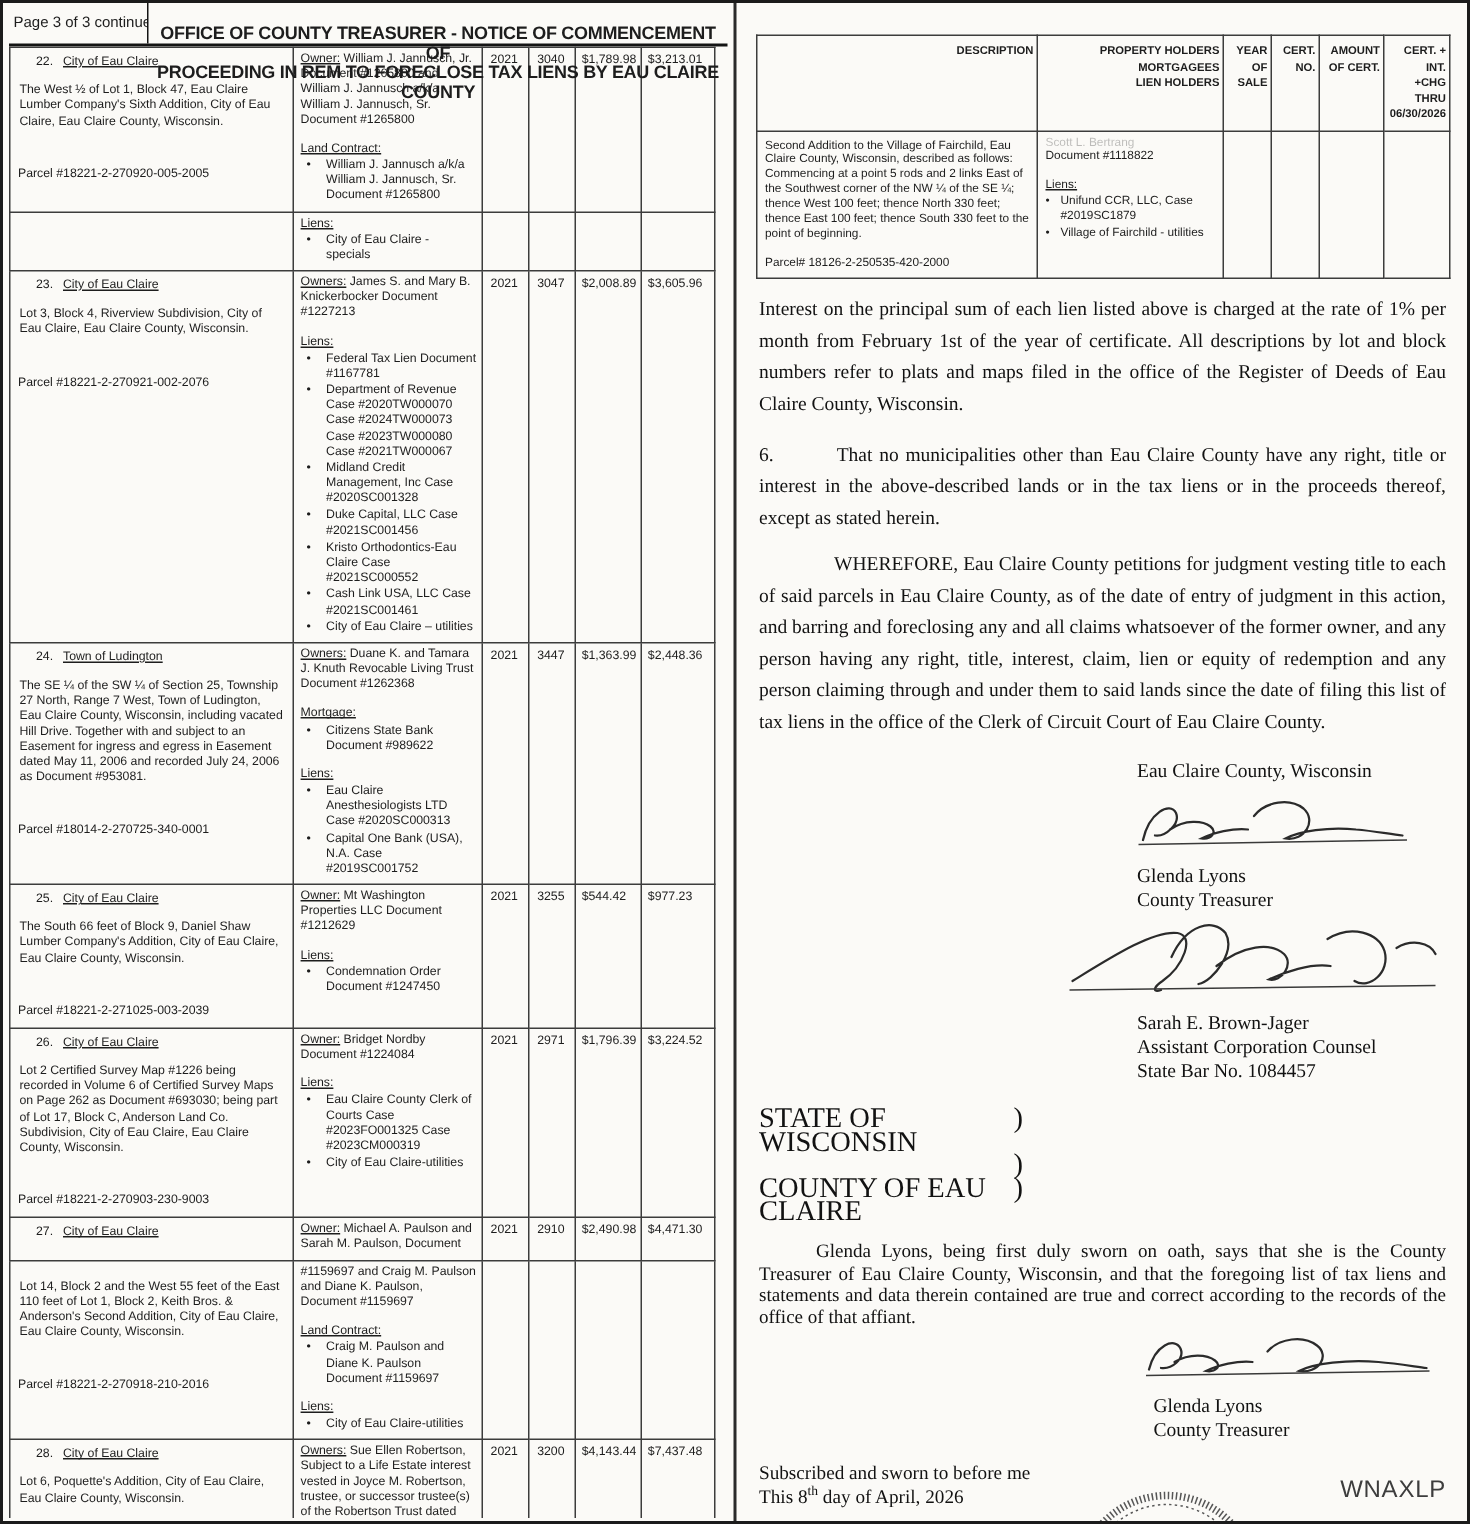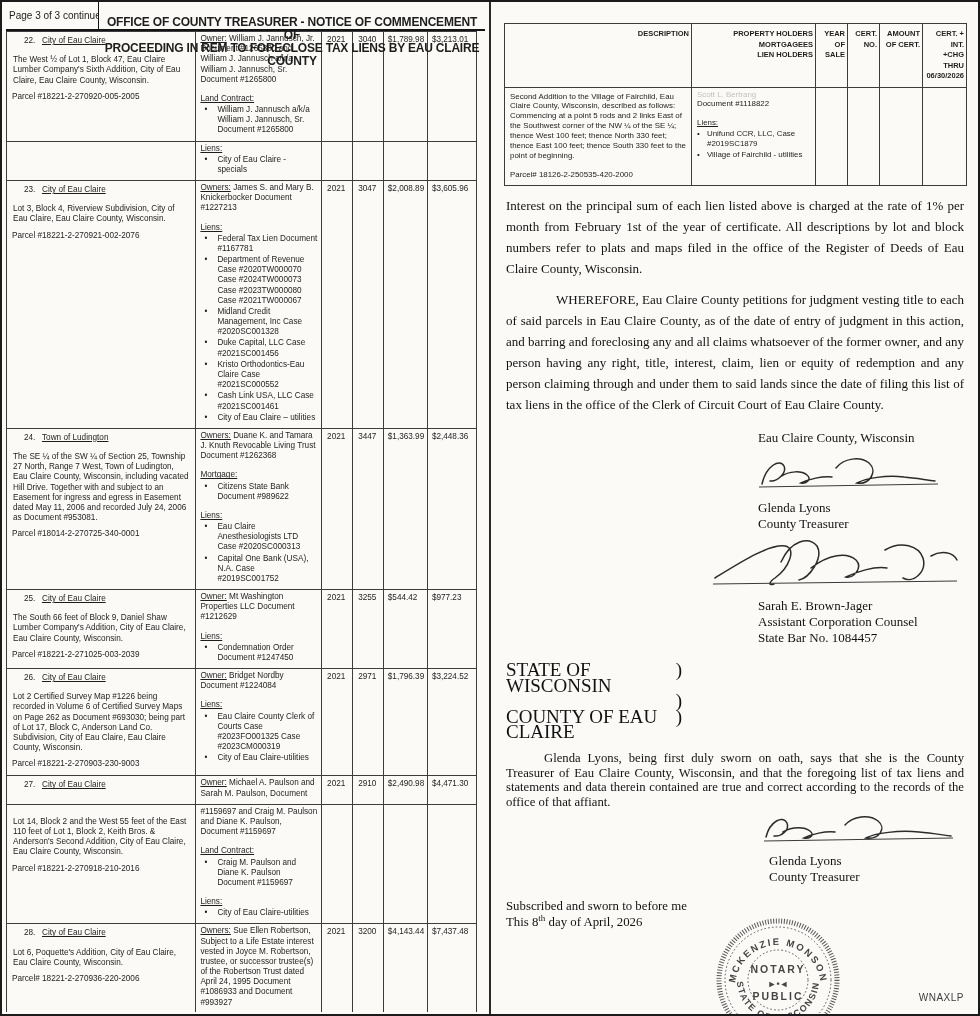--- a/index.html
+++ b/index.html
@@ -20,21 +20,21 @@
   .ltitle { flex: 1; text-align: center; font-weight: bold; font-size: 12px;
     line-height: 13px; padding-top: 14px; letter-spacing: -0.2px; }
   .table-clip { height: 981px; overflow: hidden; }
   table.ltable { border-collapse: collapse; table-layout: fixed; width: 471px; }
   table.ltable td { border: 1px solid #3c3c3c; vertical-align: top; font-size: 8.2px; line-height: 1.24; }
   .desc-cell { padding: 3px 5px 6px 5px; }
   .row-head { margin: 1px 0 0 12px; }
   .row-num { display: inline-block; width: 18px; }
   .ul { text-decoration: underline; }
   .desc-text { margin: 9px 1px 0 1px; }
-  .parcel { margin-top: 6px; }
+  .parcel { margin-top: 25px; }
   .owner-cell { padding: 2px 3px 5px 4px; }
   .owner-cell .seg { margin-top: 0; }
   .owner-cell .seg + .seg, .owner-cell .bullet + .seg { margin-top: 9px; }
   .seg-heading { text-decoration: underline; }
   .bullet { display: flex; margin-top: 1px; padding-left: 4px; }
   .bullet::before { content: "\2022"; width: 13px; flex: 0 0 13px; }
   .bullet .bullet-text { flex: 1; }
   td.ncell { padding: 3px 1px 0 0; text-align: center; }
   td.mcell { padding: 3px 1px 0 4px; text-align: left; font-size: 8.3px; }
   
@@ -69,21 +69,21 @@
   .signame3 { margin-left: 262px; font-size: 13px; line-height: 16px; }
   .state-block { margin-top: 16px; width: 176px; font-size: 19px; line-height: 15.5px; }
   .state-row { display: flex; justify-content: space-between; }
   .state-mid { text-align: right; }
   .sworn { margin-top: 11px; font-size: 12.7px; line-height: 14.9px; text-indent: 38px; text-align: justify; }
   .sigblock3 { margin-left: 255px; margin-top: 3px; }
   .subscribed { margin-top: 13px; font-size: 12.8px; line-height: 16px; }
   .notary-zone { position: relative; margin-top: 8px; height: 150px; }
   .stamp { position: absolute; left: 208px; top: -22px; }
   .wnaxlp { position: absolute; right: 14px; bottom: 11px; font-family: "Liberation Sans", sans-serif;
-    font-size: 10px; letter-spacing: 0.5px; color: #3d3d3d; }
+    font-size: 16px; letter-spacing: 0.5px; color: #3d3d3d; }
   .sigpath { stroke: #2b2b2b; stroke-width: 1.5; fill: none; stroke-linecap: round; }
   .sigline { stroke: #3a3a3a; stroke-width: 1; }
 </style>
 </head>
 <body>
 
 <div id="page">
 
   <div class="lefthalf">
     <div class="lhead">
@@ -337,20 +337,21 @@
           <td class="ncell"></td>
           <td class="ncell"></td>
           <td class="mcell"></td>
           <td class="mcell"></td>
         </tr>
       </tbody>
     </table>
 
     <div class="rtext">
       <div class="para p1">Interest on the principal sum of each lien listed above is charged at the rate of 1% per month from February 1st of the year of certificate.  All descriptions by lot and block numbers refer to plats and maps filed in the office of the Register of Deeds of Eau Claire County, Wisconsin.</div>
+      <div class="para p6"><span class="p6-num">6.</span><span>That no municipalities other than Eau Claire County have any right, title or interest in the above-described lands or in the tax liens or in the proceeds thereof, except as stated herein.</span></div>
       <div class="para wherefore">WHEREFORE, Eau Claire County petitions for judgment vesting title to each of said parcels in Eau Claire County, as of the date of entry of judgment in this action, and barring and foreclosing any and all claims whatsoever of the former owner, and any person having any right, title, interest, claim, lien or equity of redemption and any person claiming through and under them to said lands since the date of filing this list of tax liens in the office of the Clerk of Circuit Court of Eau Claire County.</div>
       <div class="county-line">Eau Claire County, Wisconsin</div>
 
       <div class="sigblock1">
         <svg width="185" height="40" viewBox="0 0 185 40">
           <path class="sigpath" d="M6 30 C 10 12, 24 4, 28 12 C 31 19, 21 28, 14 27 M24 23 C 34 16, 46 17, 51 21 C 56 25, 51 30, 45 29 C 53 25, 66 22, 76 23 M80 14 C 88 4, 104 2, 113 9 C 122 17, 114 31, 101 29 C 110 24, 130 21, 148 23 C 160 24, 170 26, 179 27"></path>
           <line class="sigline" x1="3" y1="33" x2="182" y2="30"></line>
         </svg>
         <div class="signame" style="margin-left:2px">Glenda Lyons</div>
         <div class="signame" style="margin-left:2px">County Treasurer</div>

